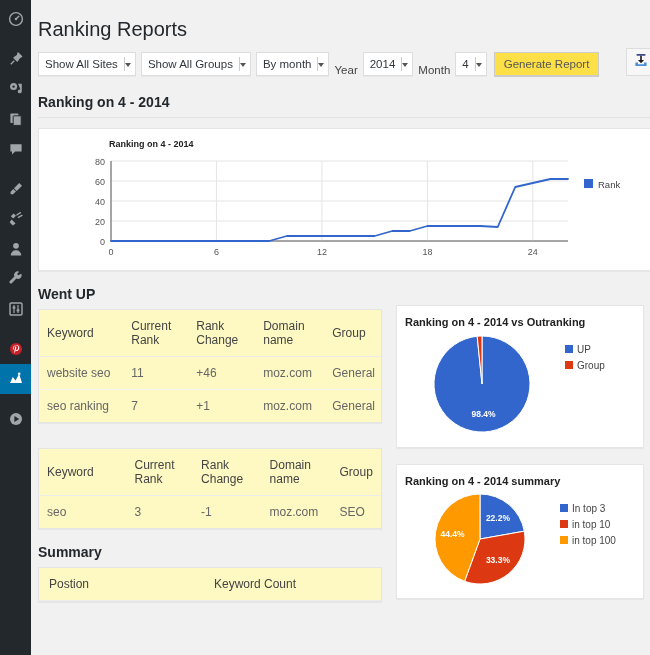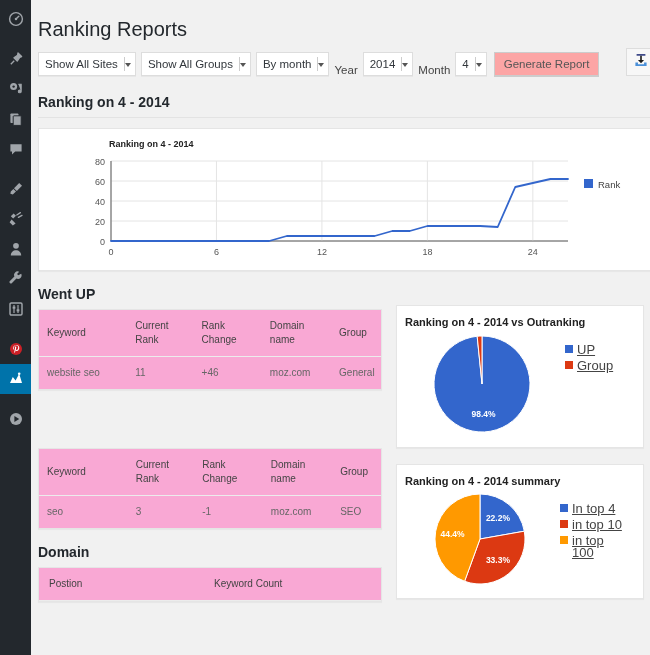--- a/index.html
+++ b/index.html
@@ -82,21 +82,21 @@
   .ctrl-select .tick {
     position: absolute; right: 10px; top: 4px; bottom: 4px;
     width: 1px; background: #ccc;
   }
   .ctrl-label {
     font-size: 11.5px; color: #444;
     margin: 12px 5px 0 0;
   }
   .btn-secondary {
     height: 24px;
-    background: #fca5a5;
+    background: #fde047;
     border: 1px solid #ccc;
     color: #555;
     font-size: 11.5px;
     line-height: 22px;
     padding: 0 9px;
     margin-left: 2px;
     box-shadow: 0 1px 0 #ccc;
     white-space: nowrap;
   }
   #export-button {
@@ -138,22 +138,22 @@
 
   
   .cols { display: flex; gap: 14px; align-items: flex-start; }
   .col-left { width: 344px; flex: 0 0 344px; }
   .col-right { width: 248px; flex: 0 0 248px; }
 
   
   table.rep {
     width: 100%;
     border-collapse: collapse;
-    background: #f9a8d4;
-    font-size: 10px;
+    background: #fef9c3;
+    font-size: 12px;
   }
   table.rep th {
     font-weight: normal;
     color: #444;
     text-align: left;
     vertical-align: middle;
     padding: 9px 6px 9px 8px;
     border-bottom: 1px solid #ececec;
     line-height: 14px;
   }
@@ -176,22 +176,22 @@
   .pie-panel { padding: 8px 8px 8px 8px; position: relative; }
   #pie1-panel { height: 143px; }
   #pie2-panel { height: 135px; }
   .pie-title {
     font-size: 11px; font-weight: bold; color: #222;
     text-align: left;
     margin: 2px 0 0 0;
   }
   .pie-row { display: flex; align-items: flex-start; margin-top: 2px; }
   .pie-legend {
-    font-size: 13px; color: #444;
-    padding-top: 14px; line-height: 12px; text-decoration: underline;
+    font-size: 10px; color: #444;
+    padding-top: 14px; line-height: 12px;
   }
   .pie-legend .lg {
     display: flex; align-items: flex-start; margin-bottom: 4px;
   }
   .pie-legend .sw {
     width: 8px; height: 8px; margin-right: 4px; margin-top: 1px;
     flex: 0 0 8px;
   }
   .pie-legend .lbl { max-width: 52px; }
 
@@ -435,20 +435,27 @@
               </tr>
             </thead>
             <tbody>
                 <tr>
                   <td class="c-kw">website seo</td>
                   <td class="c-cr">11</td>
                   <td class="c-rc">+46</td>
                   <td class="c-dn">moz.com</td>
                   <td class="c-gp">General</td>
                 </tr>
+                <tr>
+                  <td class="c-kw">seo ranking</td>
+                  <td class="c-cr">7</td>
+                  <td class="c-rc">+1</td>
+                  <td class="c-dn">moz.com</td>
+                  <td class="c-gp">General</td>
+                </tr>
               </tbody>
           </table>
         </div>
       </div>
 
       <div class="col-right">
         <div style="height:34px;"></div>
         <div class="panel pie-panel" id="pie1-panel">
           <div class="pie-title">Ranking on 4 - 2014 vs Outranking</div>
           <div class="pie-row">
@@ -490,21 +497,21 @@
                   <td class="c-kw">seo</td>
                   <td class="c-cr">3</td>
                   <td class="c-rc">-1</td>
                   <td class="c-dn">moz.com</td>
                   <td class="c-gp">SEO</td>
                 </tr>
               </tbody>
           </table>
         </div>
 
-        <h2 class="section-heading">Domain</h2>
+        <h2 class="section-heading">Summary</h2>
         <div class="panel">
           <table class="rep" id="summary-table">
             <thead>
               <tr>
                 <th class="c-pos">Postion</th>
                 <th>Keyword Count</th>
               </tr>
             </thead>
           </table>
         </div>
@@ -519,21 +526,21 @@
                 <path d="M 75 50 L 75 5 A 45 45 0 0 1 119.31634888554936 42.185832004988136 Z" fill="#3366cc" stroke="#fff" stroke-width="1"></path>
                 <text x="92.93377431025445" y="31.627360036980516" text-anchor="middle" font-size="8.5" font-weight="bold" fill="#ffffff" font-family="&quot;Liberation Sans&quot;, sans-serif">22.2%</text>
                 <path d="M 75 50 L 119.31634888554936 42.185832004988136 A 45 45 0 0 1 59.60909355034494 92.28616793536588 Z" fill="#dc3912" stroke="#fff" stroke-width="1"></path>
                 <text x="92.93377431025445" y="74.37263996301948" text-anchor="middle" font-size="8.5" font-weight="bold" fill="#ffffff" font-family="&quot;Liberation Sans&quot;, sans-serif">33.3%</text>
                 <path d="M 75 50 L 59.60909355034494 92.28616793536588 A 45 45 0 0 1 74.99999999999996 5 Z" fill="#ff9900" stroke="#fff" stroke-width="1"></path>
                 <text x="47.52386369095939" y="48.15521584309266" text-anchor="middle" font-size="8.5" font-weight="bold" fill="#ffffff" font-family="&quot;Liberation Sans&quot;, sans-serif">44.4%</text>
               </svg>
             <div class="pie-legend" id="pie2-legend">
                 <div class="lg">
                   <span class="sw" style="background: rgb(51, 102, 204);"></span>
-                  <span class="lbl">In top 4</span>
+                  <span class="lbl">In top 3</span>
                 </div>
                 <div class="lg">
                   <span class="sw" style="background: rgb(220, 57, 18);"></span>
                   <span class="lbl">in top 10</span>
                 </div>
                 <div class="lg">
                   <span class="sw" style="background: rgb(255, 153, 0);"></span>
                   <span class="lbl">in top 100</span>
                 </div>
               </div>

